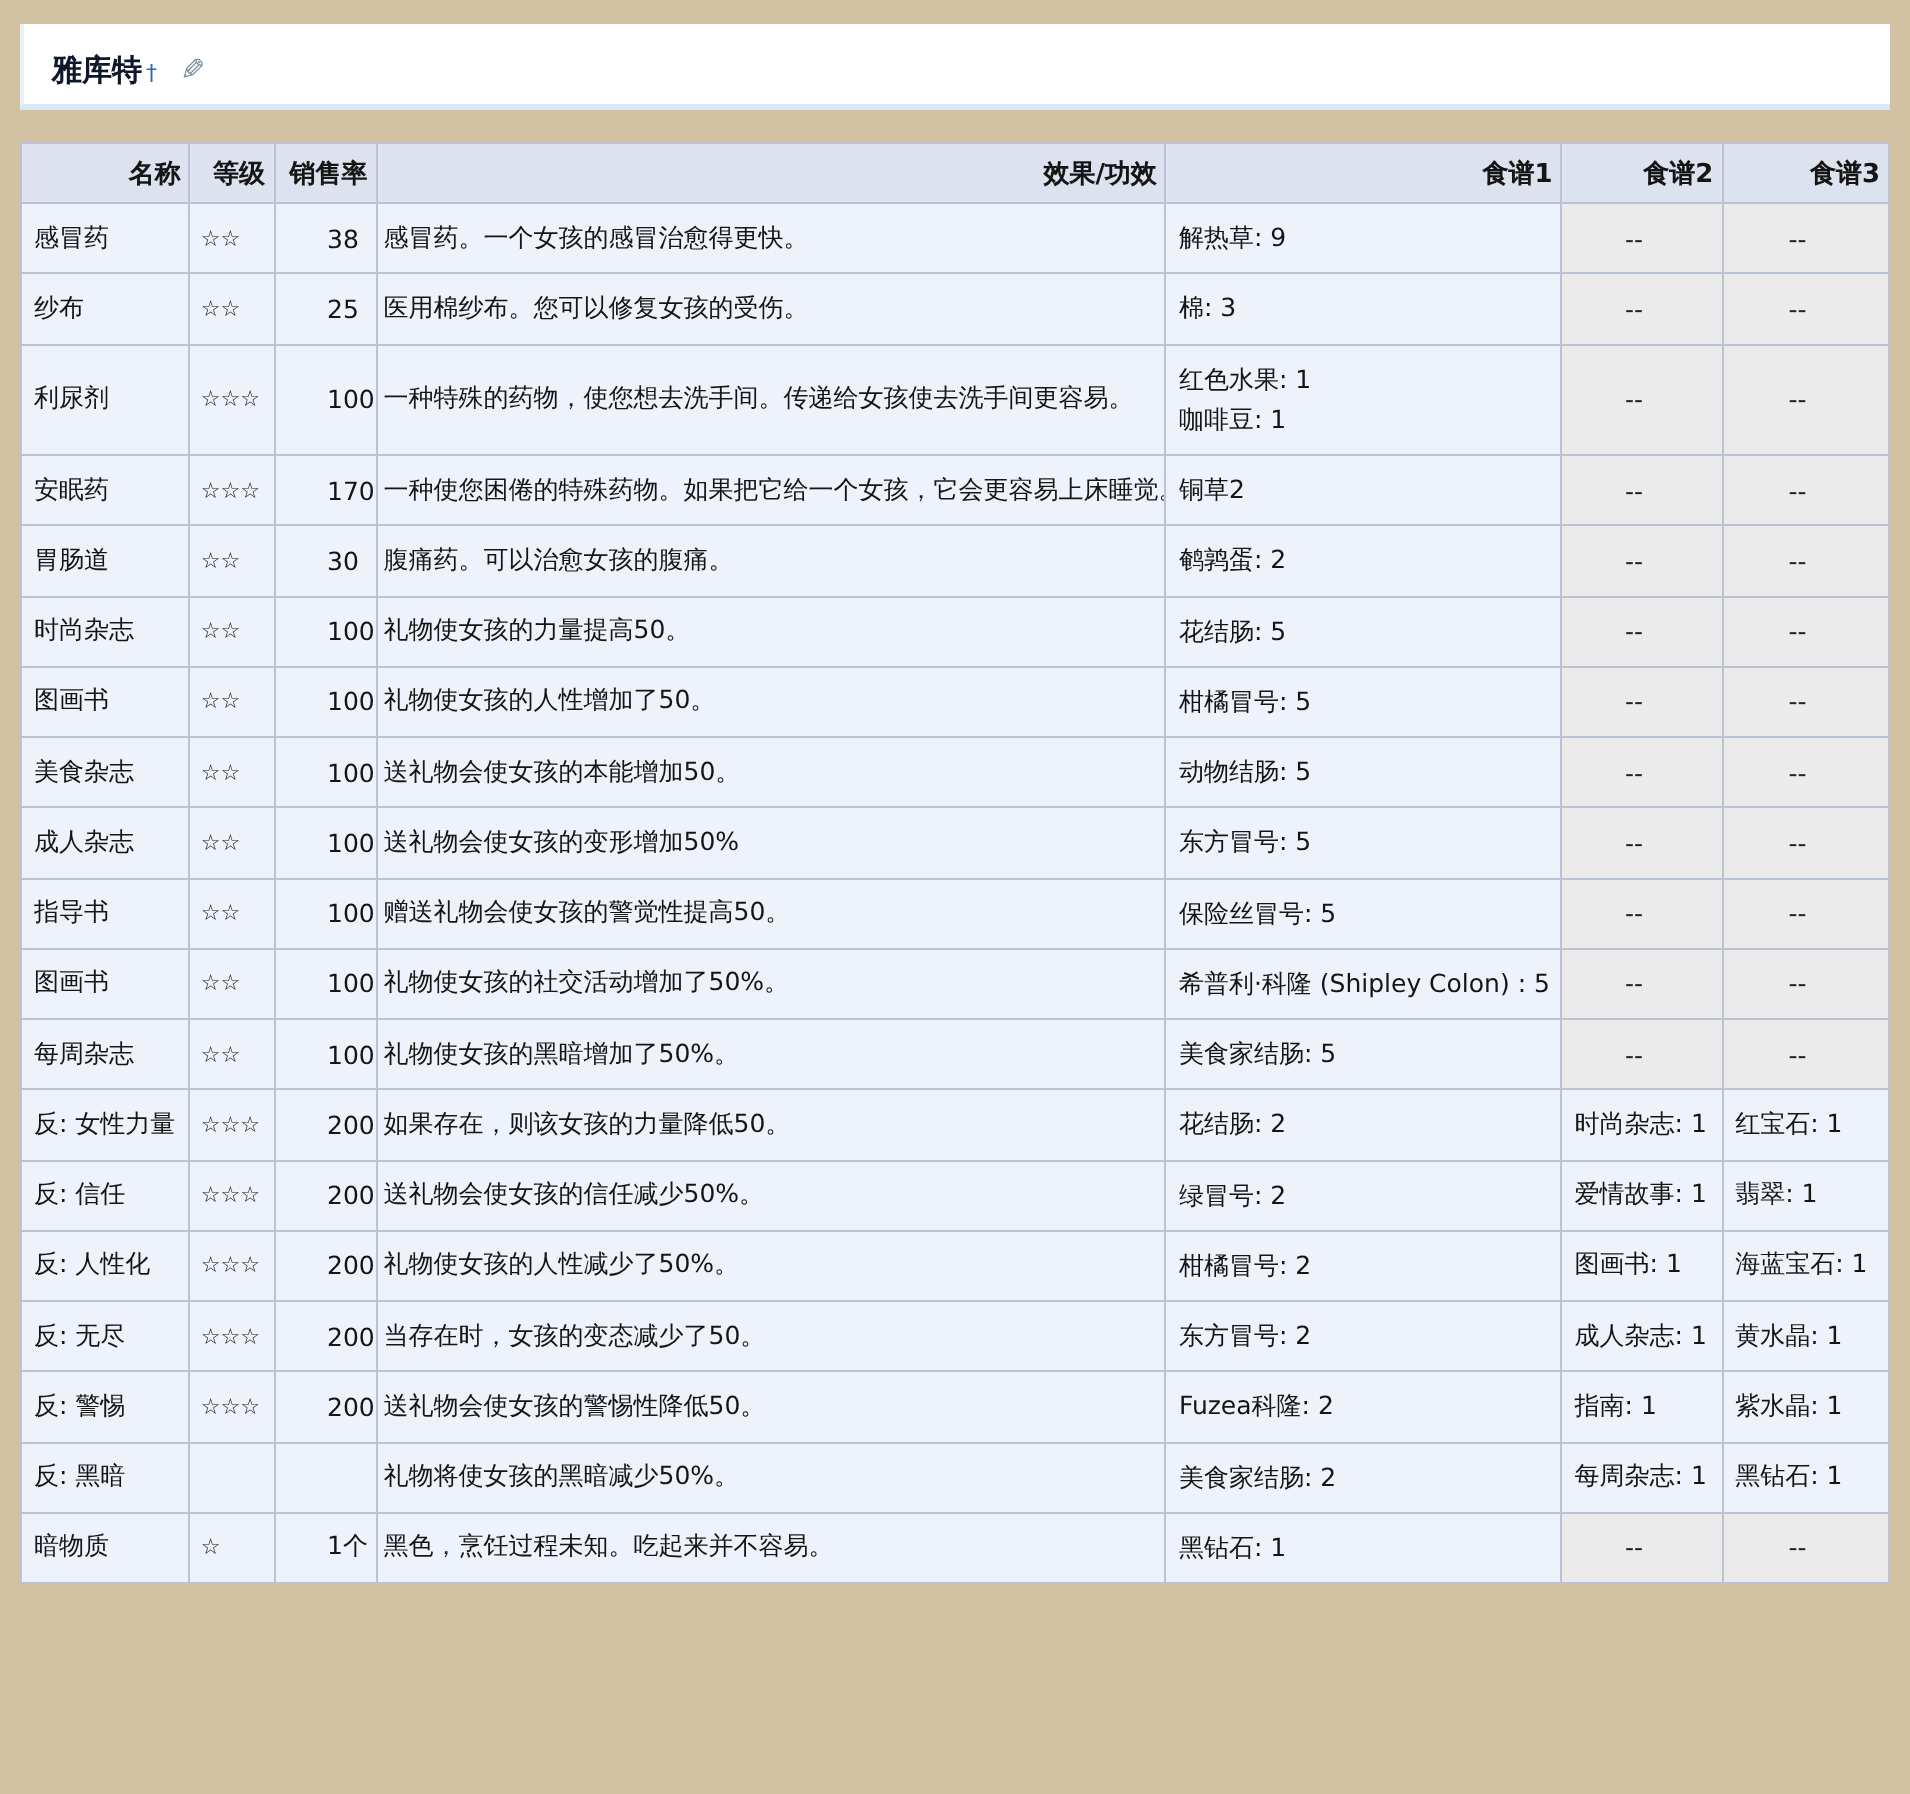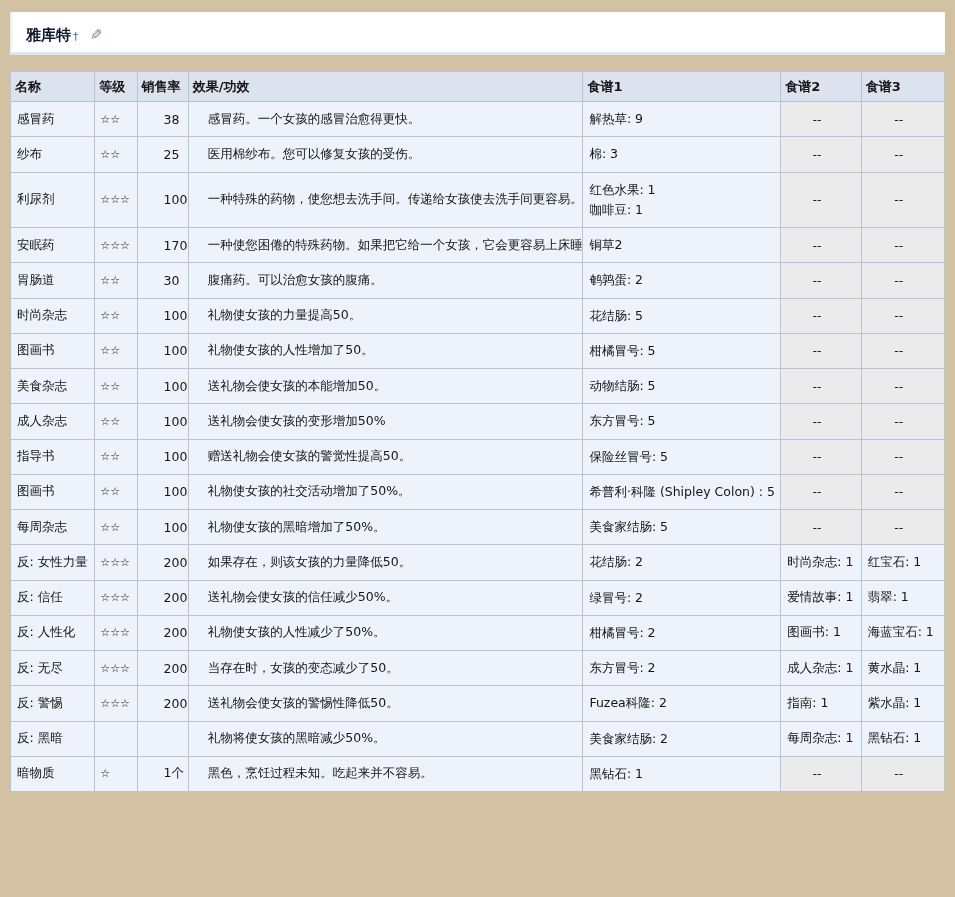--- a/index.html
+++ b/index.html
@@ -54,34 +54,34 @@
   }
   th, td {
     border:1px solid #b9c3d3;
     overflow:hidden;
   }
   th {
     background:#dce3ef;
     font-weight:bold;
     font-size:13px;
     height:30px;
-    text-align:left;
+    text-align:right;
     padding:2px 4px;
     white-space:nowrap;
   }
   td {
     padding:7px 8px;
     vertical-align:middle;
     white-space:nowrap;
     background:#eef2fa;
   }
   td.c-name  { padding-left:6px; }
   td.c-grade { font-size:11px; padding-left:5px; letter-spacing:0px; }
   td.c-rate  { padding-left:26px; }
-  td.c-effect{ padding-left:19px; }
+  td.c-effect{ padding-left:3px; }
   td.c-r1    { padding-left:6px; }
   td.c-r2, td.c-r3 { padding-left:6px; }
   td.empty {
     background:#ebebeb;
     text-align:center;
     color:#222;
     padding-left:0;
   }
   .recipe-line { line-height:1.62; }
 </style>

